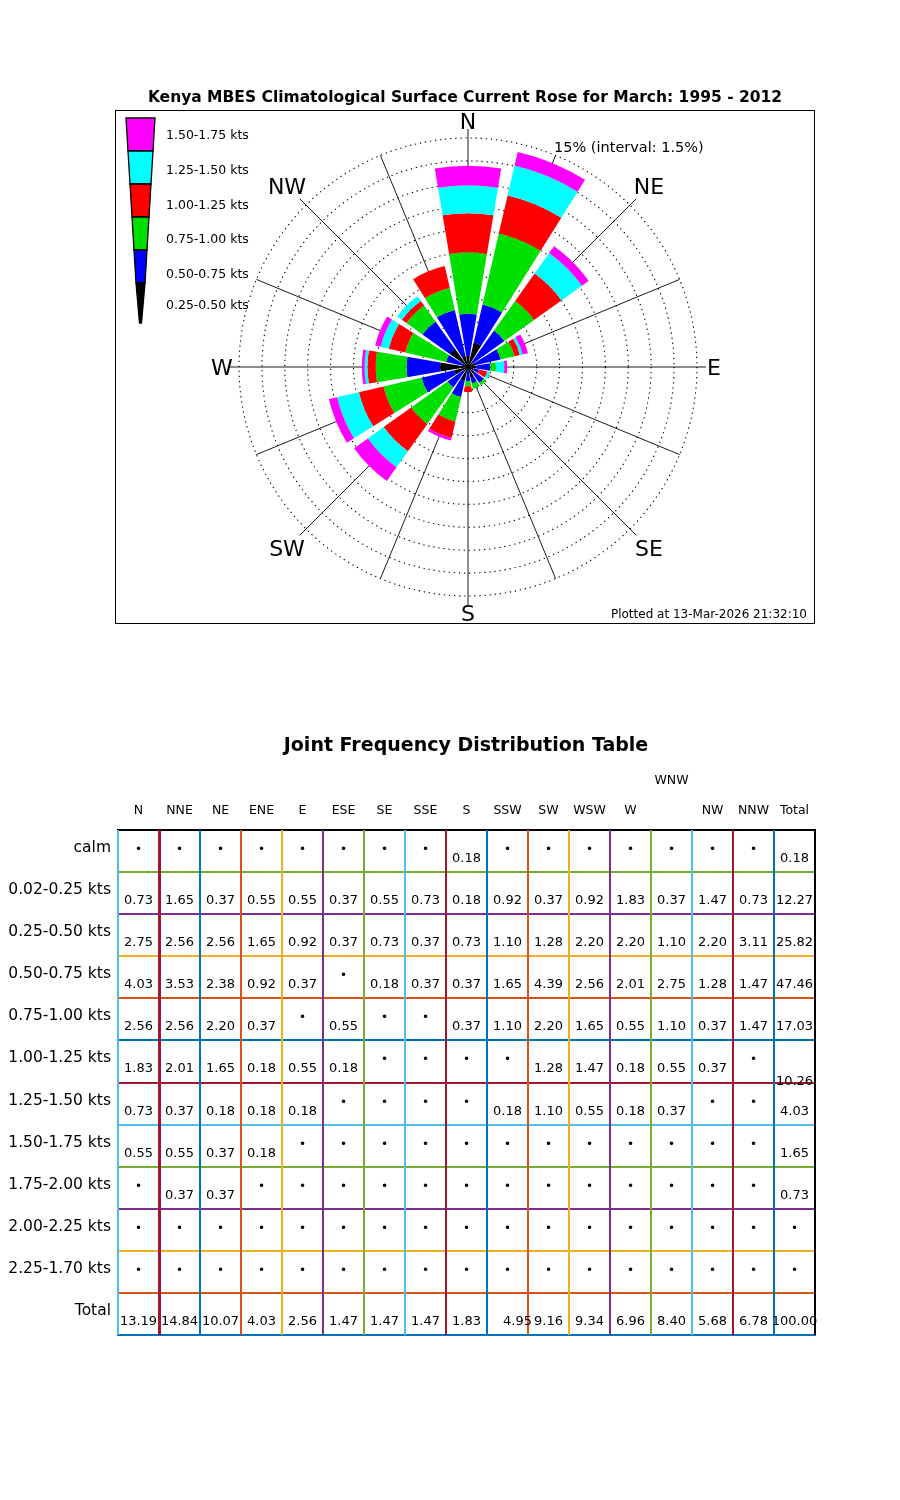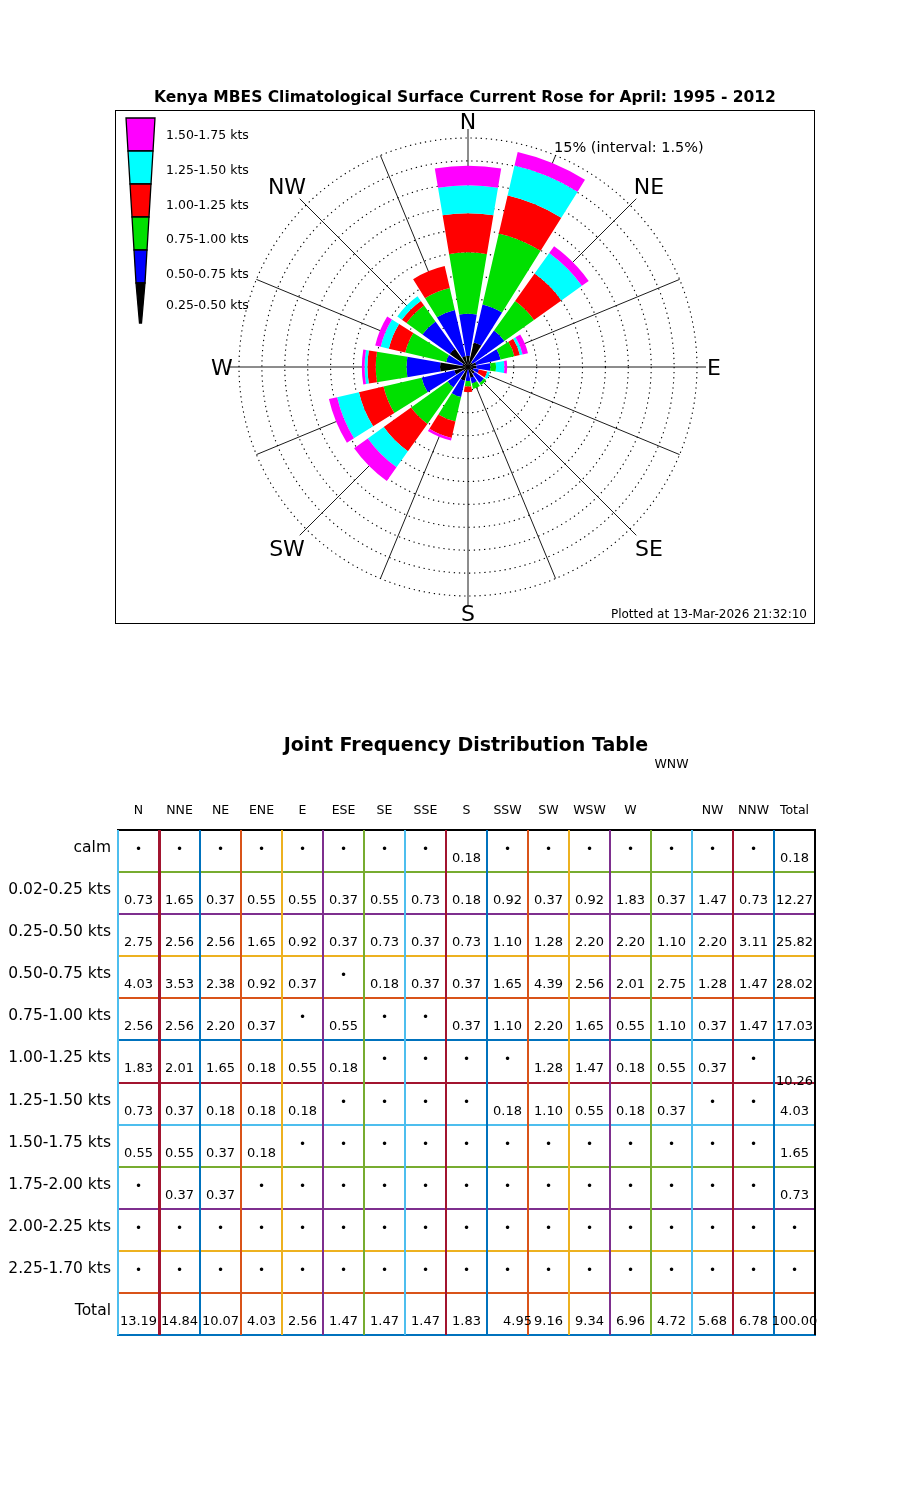--- a/index.html
+++ b/index.html
@@ -18,21 +18,21 @@
   .hline,.vline{position:absolute;}
   .colhead{position:absolute;text-align:center;font-size:12.5px;white-space:nowrap;}
   .rowlab{position:absolute;left:0;width:111px;text-align:right;font-size:15.5px;white-space:nowrap;}
   .cell{position:absolute;display:flex;justify-content:center;align-items:flex-end;
       box-sizing:border-box;padding-bottom:7px;font-size:13px;white-space:nowrap;overflow:visible;}
   .cell.dot{align-items:center;padding-bottom:4px;font-size:12px;}
 </style>
 </head>
 <body>
 
-<div class="rose-title">Kenya MBES Climatological Surface Current Rose for April: 1995 - 2012</div>
+<div class="rose-title">Kenya MBES Climatological Surface Current Rose for March: 1995 - 2012</div>
 
 <div class="rose-box">
   <svg id="rose-svg" width="700" height="511" viewBox="0 0 700 511">
       <circle cx="352" cy="256" r="22.9" fill="none" stroke="#000" stroke-width="1.1" stroke-dasharray="1.3 3.8"></circle>
       <circle cx="352" cy="256" r="45.8" fill="none" stroke="#000" stroke-width="1.1" stroke-dasharray="1.3 3.8"></circle>
       <circle cx="352" cy="256" r="68.7" fill="none" stroke="#000" stroke-width="1.1" stroke-dasharray="1.3 3.8"></circle>
       <circle cx="352" cy="256" r="91.6" fill="none" stroke="#000" stroke-width="1.1" stroke-dasharray="1.3 3.8"></circle>
       <circle cx="352" cy="256" r="114.5" fill="none" stroke="#000" stroke-width="1.1" stroke-dasharray="1.3 3.8"></circle>
       <circle cx="352" cy="256" r="137.4" fill="none" stroke="#000" stroke-width="1.1" stroke-dasharray="1.3 3.8"></circle>
       <circle cx="352" cy="256" r="160.3" fill="none" stroke="#000" stroke-width="1.1" stroke-dasharray="1.3 3.8"></circle>
@@ -200,21 +200,21 @@
     <div class="colhead" style="left:233px;top:802px;width:57px;">ENE</div>
     <div class="colhead" style="left:274px;top:802px;width:57px;">E</div>
     <div class="colhead" style="left:315px;top:802px;width:57px;">ESE</div>
     <div class="colhead" style="left:356px;top:802px;width:57px;">SE</div>
     <div class="colhead" style="left:397px;top:802px;width:57px;">SSE</div>
     <div class="colhead" style="left:438px;top:802px;width:57px;">S</div>
     <div class="colhead" style="left:479px;top:802px;width:57px;">SSW</div>
     <div class="colhead" style="left:520px;top:802px;width:57px;">SW</div>
     <div class="colhead" style="left:561px;top:802px;width:57px;">WSW</div>
     <div class="colhead" style="left:602px;top:802px;width:57px;">W</div>
-    <div class="colhead" style="left:643px;top:756px;width:57px;">WNW</div>
+    <div class="colhead" style="left:643px;top:772px;width:57px;">WNW</div>
     <div class="colhead" style="left:684px;top:802px;width:57px;">NW</div>
     <div class="colhead" style="left:725px;top:802px;width:57px;">NNW</div>
     <div class="colhead" style="left:766px;top:802px;width:57px;">Total</div>
     <div class="rowlab" style="top:838.0px;">calm</div>
     <div class="cell dot" style="left:113px;top:830.0px;width:51px;height:42.1px;">•</div>
     <div class="cell dot" style="left:154px;top:830.0px;width:51px;height:42.1px;">•</div>
     <div class="cell dot" style="left:195px;top:830.0px;width:51px;height:42.1px;">•</div>
     <div class="cell dot" style="left:236px;top:830.0px;width:51px;height:42.1px;">•</div>
     <div class="cell dot" style="left:277px;top:830.0px;width:51px;height:42.1px;">•</div>
     <div class="cell dot" style="left:318px;top:830.0px;width:51px;height:42.1px;">•</div>
@@ -275,21 +275,21 @@
     <div class="cell" style="left:359px;top:956.3px;width:51px;height:42.1px;">0.18</div>
     <div class="cell" style="left:400px;top:956.3px;width:51px;height:42.1px;">0.37</div>
     <div class="cell" style="left:441px;top:956.3px;width:51px;height:42.1px;">0.37</div>
     <div class="cell" style="left:482px;top:956.3px;width:51px;height:42.1px;">1.65</div>
     <div class="cell" style="left:523px;top:956.3px;width:51px;height:42.1px;">4.39</div>
     <div class="cell" style="left:564px;top:956.3px;width:51px;height:42.1px;">2.56</div>
     <div class="cell" style="left:605px;top:956.3px;width:51px;height:42.1px;">2.01</div>
     <div class="cell" style="left:646px;top:956.3px;width:51px;height:42.1px;">2.75</div>
     <div class="cell" style="left:687px;top:956.3px;width:51px;height:42.1px;">1.28</div>
     <div class="cell" style="left:728px;top:956.3px;width:51px;height:42.1px;">1.47</div>
-    <div class="cell" style="left:769px;top:956.3px;width:51px;height:42.1px;">28.02</div>
+    <div class="cell" style="left:769px;top:956.3px;width:51px;height:42.1px;">47.46</div>
     <div class="rowlab" style="top:1006.3px;">0.75-1.00 kts</div>
     <div class="cell" style="left:113px;top:998.3px;width:51px;height:42.1px;">2.56</div>
     <div class="cell" style="left:154px;top:998.3px;width:51px;height:42.1px;">2.56</div>
     <div class="cell" style="left:195px;top:998.3px;width:51px;height:42.1px;">2.20</div>
     <div class="cell" style="left:236px;top:998.3px;width:51px;height:42.1px;">0.37</div>
     <div class="cell dot" style="left:277px;top:998.3px;width:51px;height:42.1px;">•</div>
     <div class="cell" style="left:318px;top:998.3px;width:51px;height:42.1px;">0.55</div>
     <div class="cell dot" style="left:359px;top:998.3px;width:51px;height:42.1px;">•</div>
     <div class="cell dot" style="left:400px;top:998.3px;width:51px;height:42.1px;">•</div>
     <div class="cell" style="left:441px;top:998.3px;width:51px;height:42.1px;">0.37</div>
@@ -416,17 +416,17 @@
     <div class="cell" style="left:236px;top:1292.9px;width:51px;height:42.1px;">4.03</div>
     <div class="cell" style="left:277px;top:1292.9px;width:51px;height:42.1px;">2.56</div>
     <div class="cell" style="left:318px;top:1292.9px;width:51px;height:42.1px;">1.47</div>
     <div class="cell" style="left:359px;top:1292.9px;width:51px;height:42.1px;">1.47</div>
     <div class="cell" style="left:400px;top:1292.9px;width:51px;height:42.1px;">1.47</div>
     <div class="cell" style="left:441px;top:1292.9px;width:51px;height:42.1px;">1.83</div>
     <div class="cell" style="left:492px;top:1292.9px;width:51px;height:42.1px;">4.95</div>
     <div class="cell" style="left:523px;top:1292.9px;width:51px;height:42.1px;">9.16</div>
     <div class="cell" style="left:564px;top:1292.9px;width:51px;height:42.1px;">9.34</div>
     <div class="cell" style="left:605px;top:1292.9px;width:51px;height:42.1px;">6.96</div>
-    <div class="cell" style="left:646px;top:1292.9px;width:51px;height:42.1px;">4.72</div>
+    <div class="cell" style="left:646px;top:1292.9px;width:51px;height:42.1px;">8.40</div>
     <div class="cell" style="left:687px;top:1292.9px;width:51px;height:42.1px;">5.68</div>
     <div class="cell" style="left:728px;top:1292.9px;width:51px;height:42.1px;">6.78</div>
     <div class="cell" style="left:769px;top:1292.9px;width:51px;height:42.1px;">100.00</div>
   </div>
 
 </body></html>

